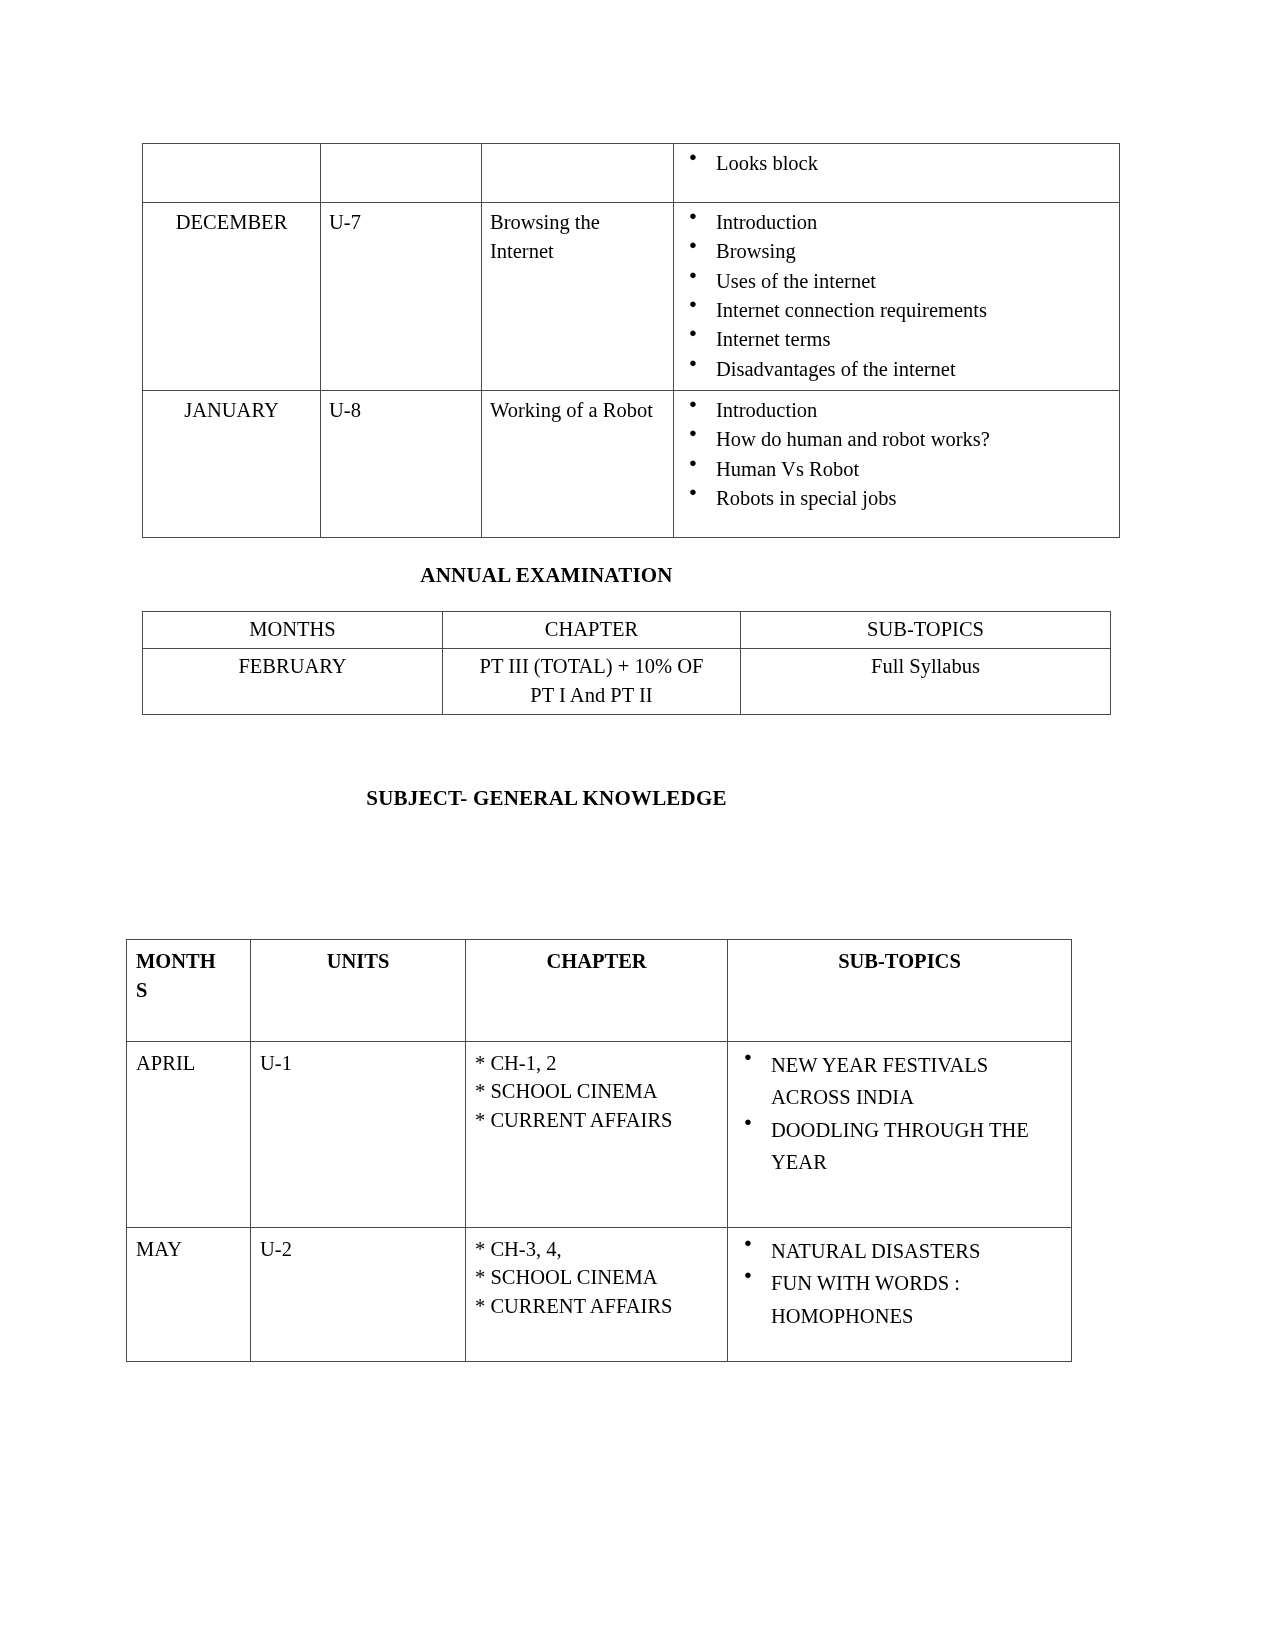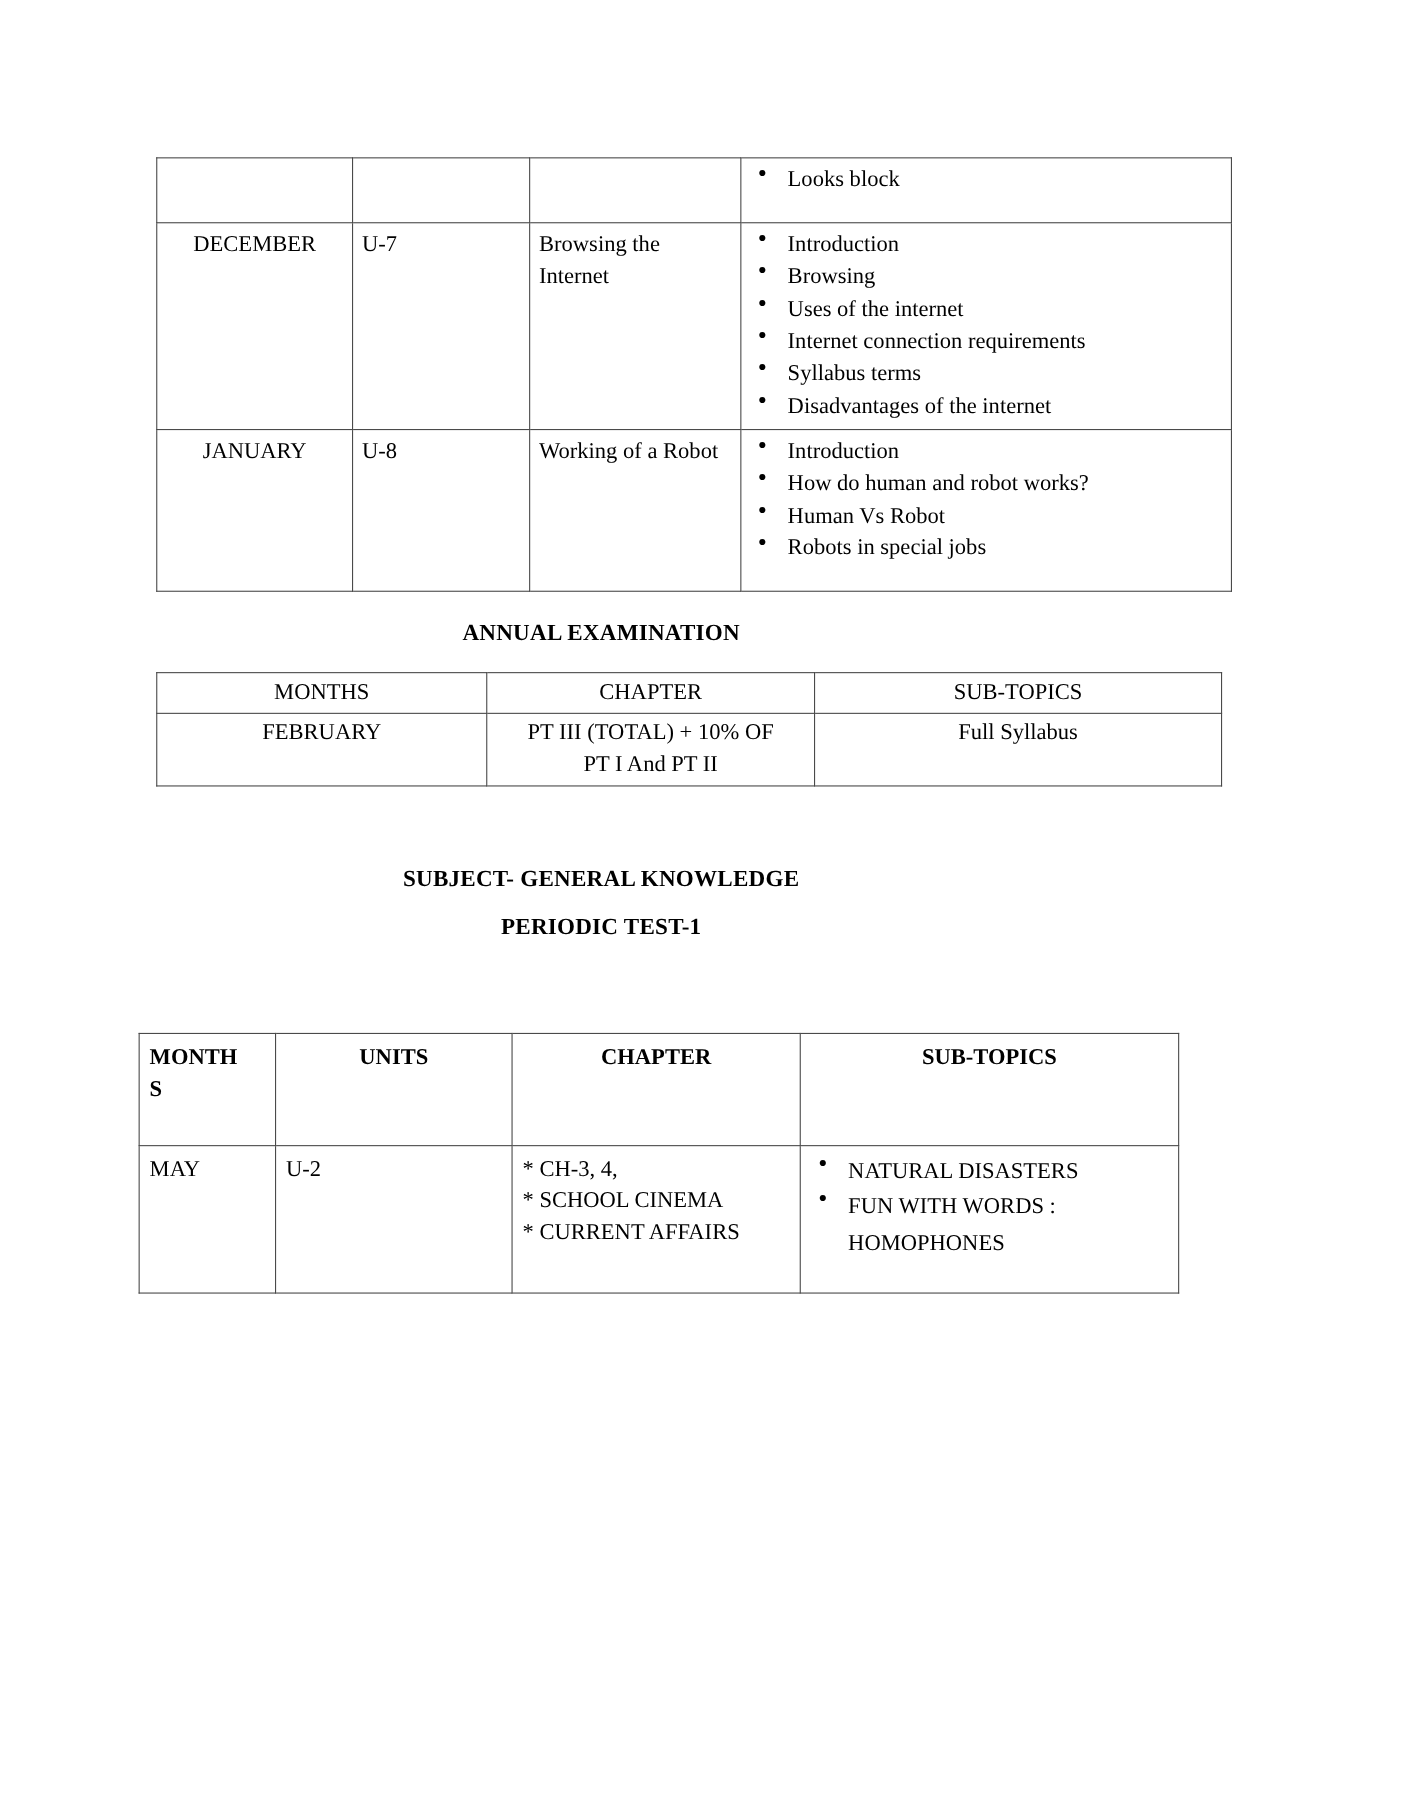--- a/index.html
+++ b/index.html
@@ -176,21 +176,21 @@
         <tr>
           <td class="cell-month">DECEMBER</td>
           <td class="cell-plain">U-7</td>
           <td class="cell-plain">Browsing the Internet</td>
           <td class="cell-subtopics">
             <ul class="bullets">
               <li>Introduction</li>
               <li>Browsing</li>
               <li>Uses of the internet</li>
               <li>Internet connection requirements</li>
-              <li>Syllabus terms</li>
+              <li>Internet terms</li>
               <li>Disadvantages of the internet</li>
             </ul>
           </td>
         </tr>
 
         <tr>
           <td class="cell-month">JANUARY</td>
           <td class="cell-plain">U-8</td>
           <td class="cell-plain">Working of a Robot</td>
           <td class="cell-subtopics">
@@ -229,41 +229,57 @@
             <div>PT I And PT II</div>
           </td>
           <td>Full Syllabus</td>
         </tr>
       </tbody>
     </table>
   </div>
 
   <div class="heading-center" id="subject-heading">SUBJECT- GENERAL KNOWLEDGE</div>
 
-  <div class="heading-center" id="periodic-test-heading">PERIODIC TEST-1</div>
 
   <div class="table3-wrap">
     <table class="doc-table table3">
       <colgroup>
           <col class="c1">
           <col class="c2">
           <col class="c3">
           <col class="c4">
         </colgroup>
       <tbody>
         <tr class="row-head">
           <td class="head left-head">
             <div>MONTH</div>
             <div>S</div>
           </td>
           <td class="head">UNITS</td>
           <td class="head">CHAPTER</td>
           <td class="head">SUB-TOPICS</td>
         </tr>
 
+        <tr class="row-april">
+          <td>APRIL</td>
+          <td>U-1</td>
+          <td>
+            <ul class="star-list">
+              <li>* CH-1, 2</li>
+              <li>* SCHOOL CINEMA</li>
+              <li>* CURRENT AFFAIRS</li>
+            </ul>
+          </td>
+          <td>
+            <ul class="bullets loose">
+              <li>NEW YEAR FESTIVALS ACROSS INDIA</li>
+              <li>DOODLING THROUGH THE YEAR</li>
+            </ul>
+          </td>
+        </tr>
 
         <tr class="row-may">
           <td>MAY</td>
           <td>U-2</td>
           <td>
             <ul class="star-list">
               <li>* CH-3, 4,</li>
               <li>* SCHOOL CINEMA</li>
               <li>* CURRENT AFFAIRS</li>
             </ul>

